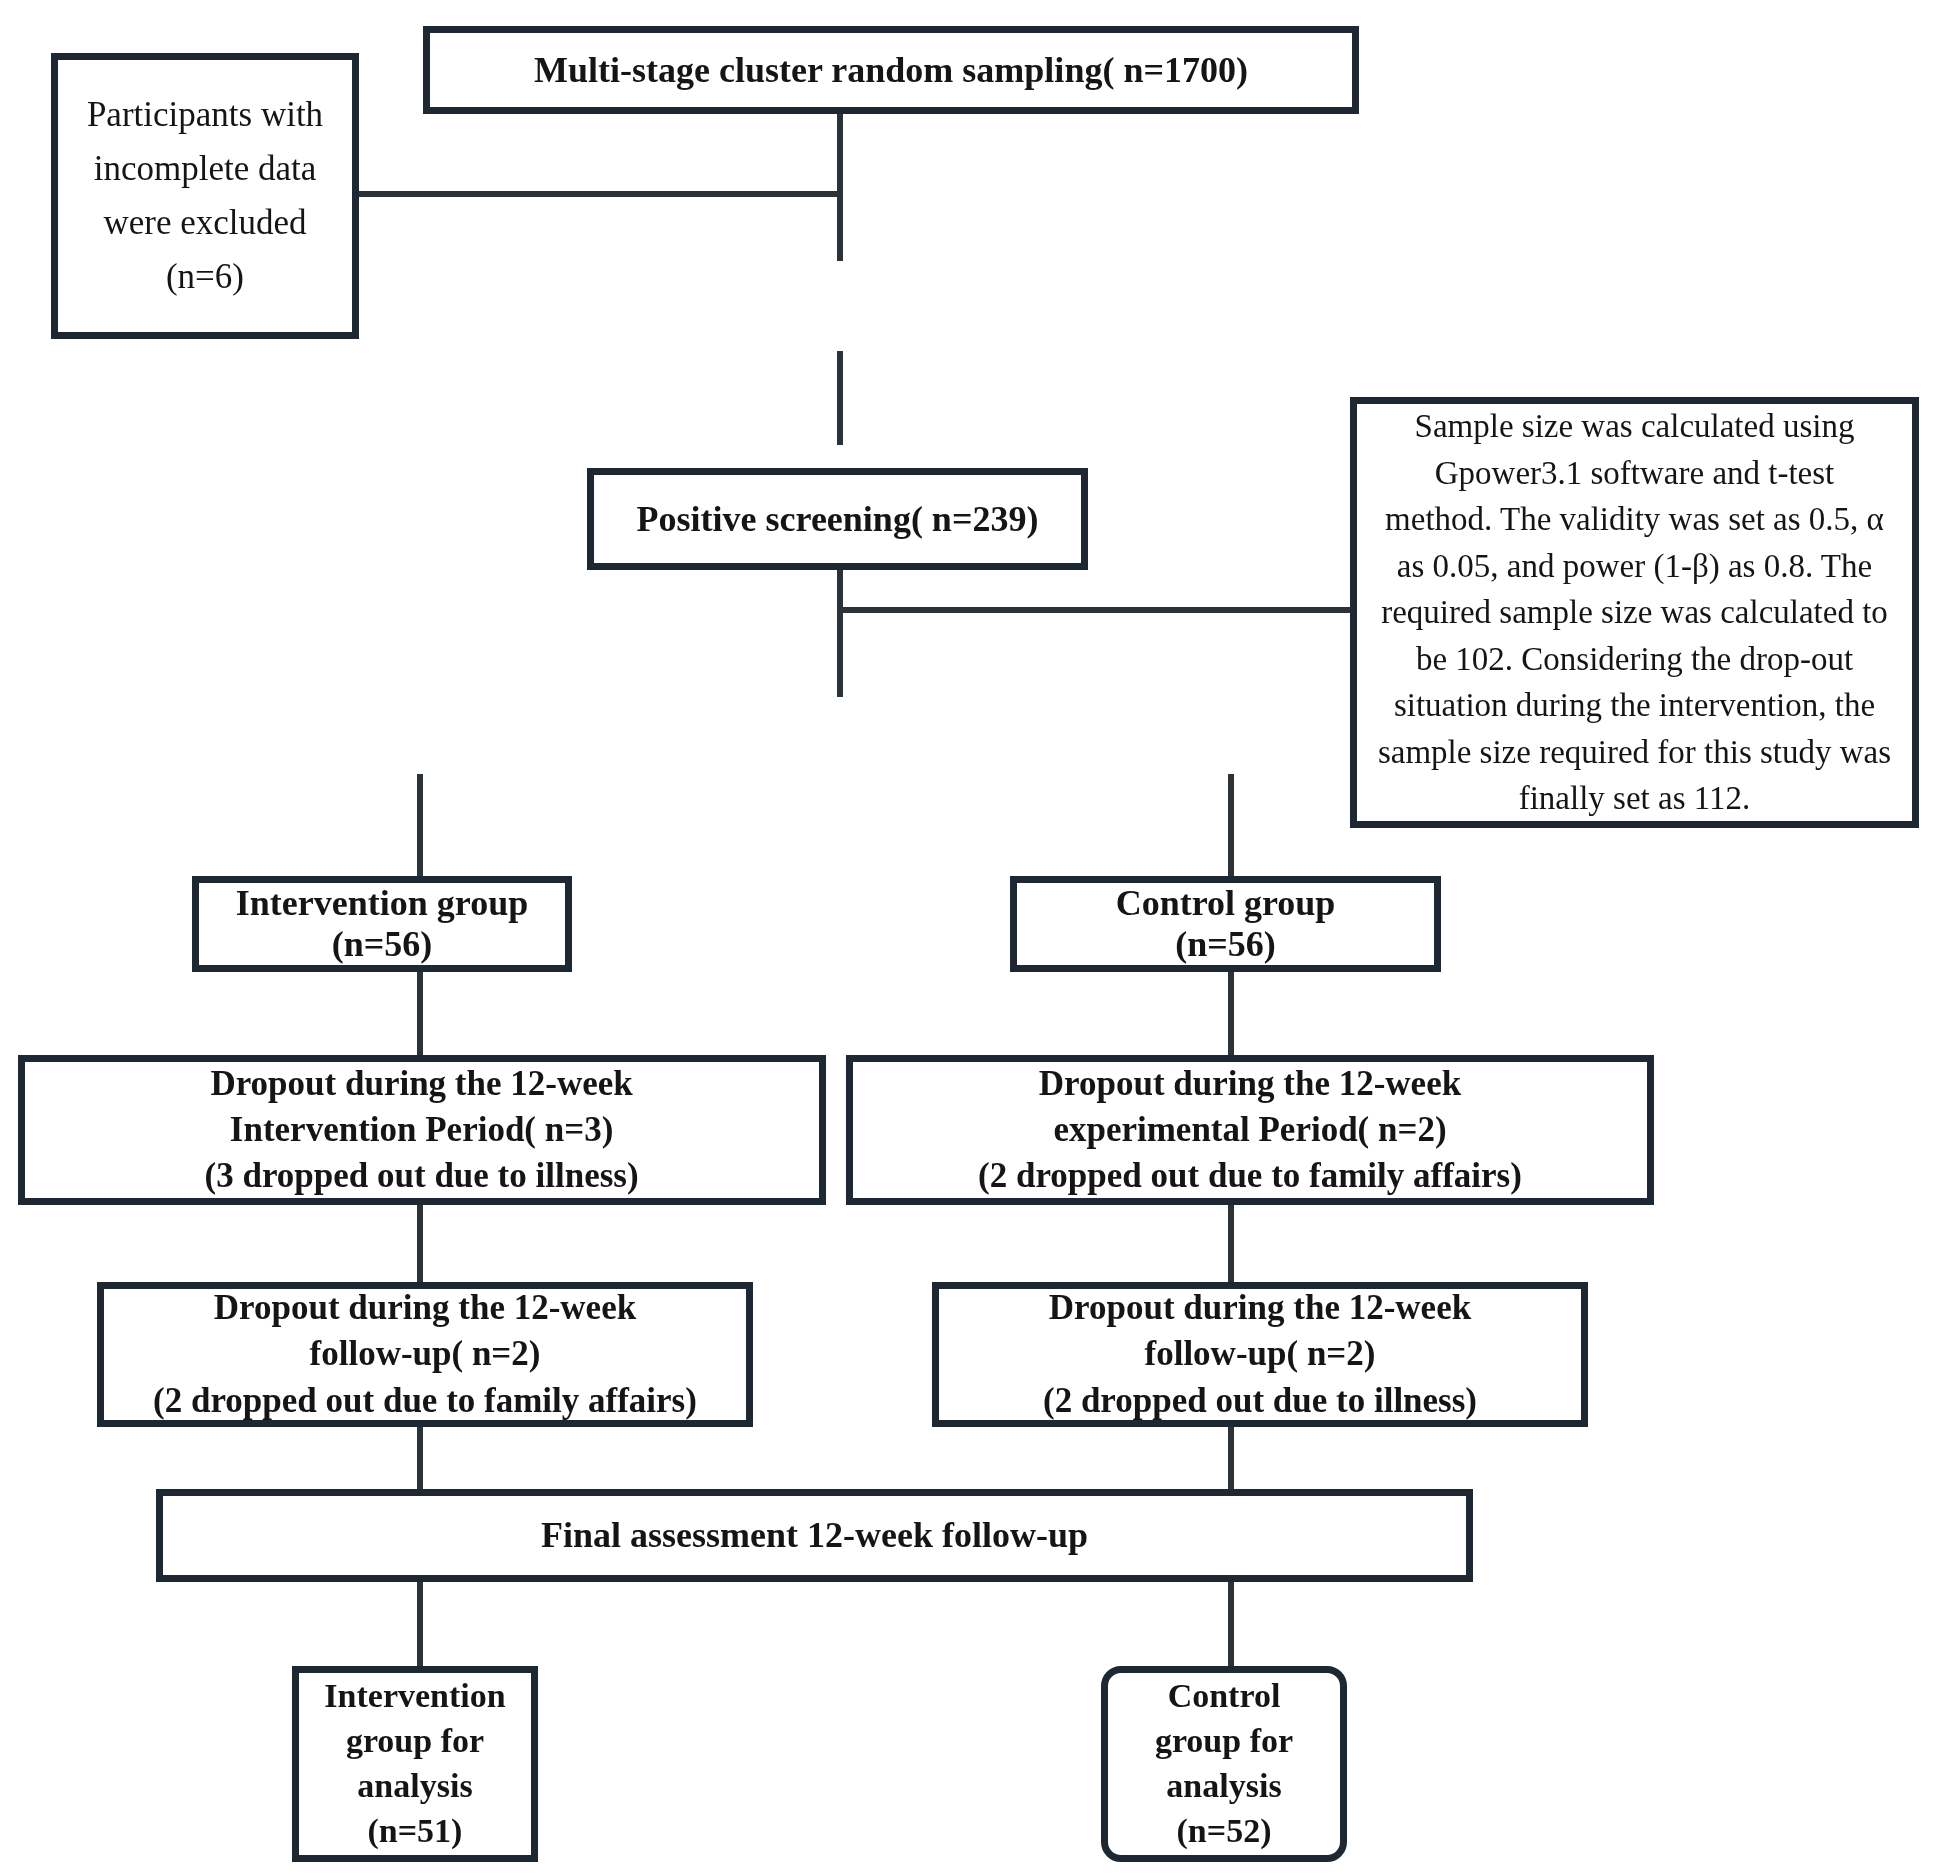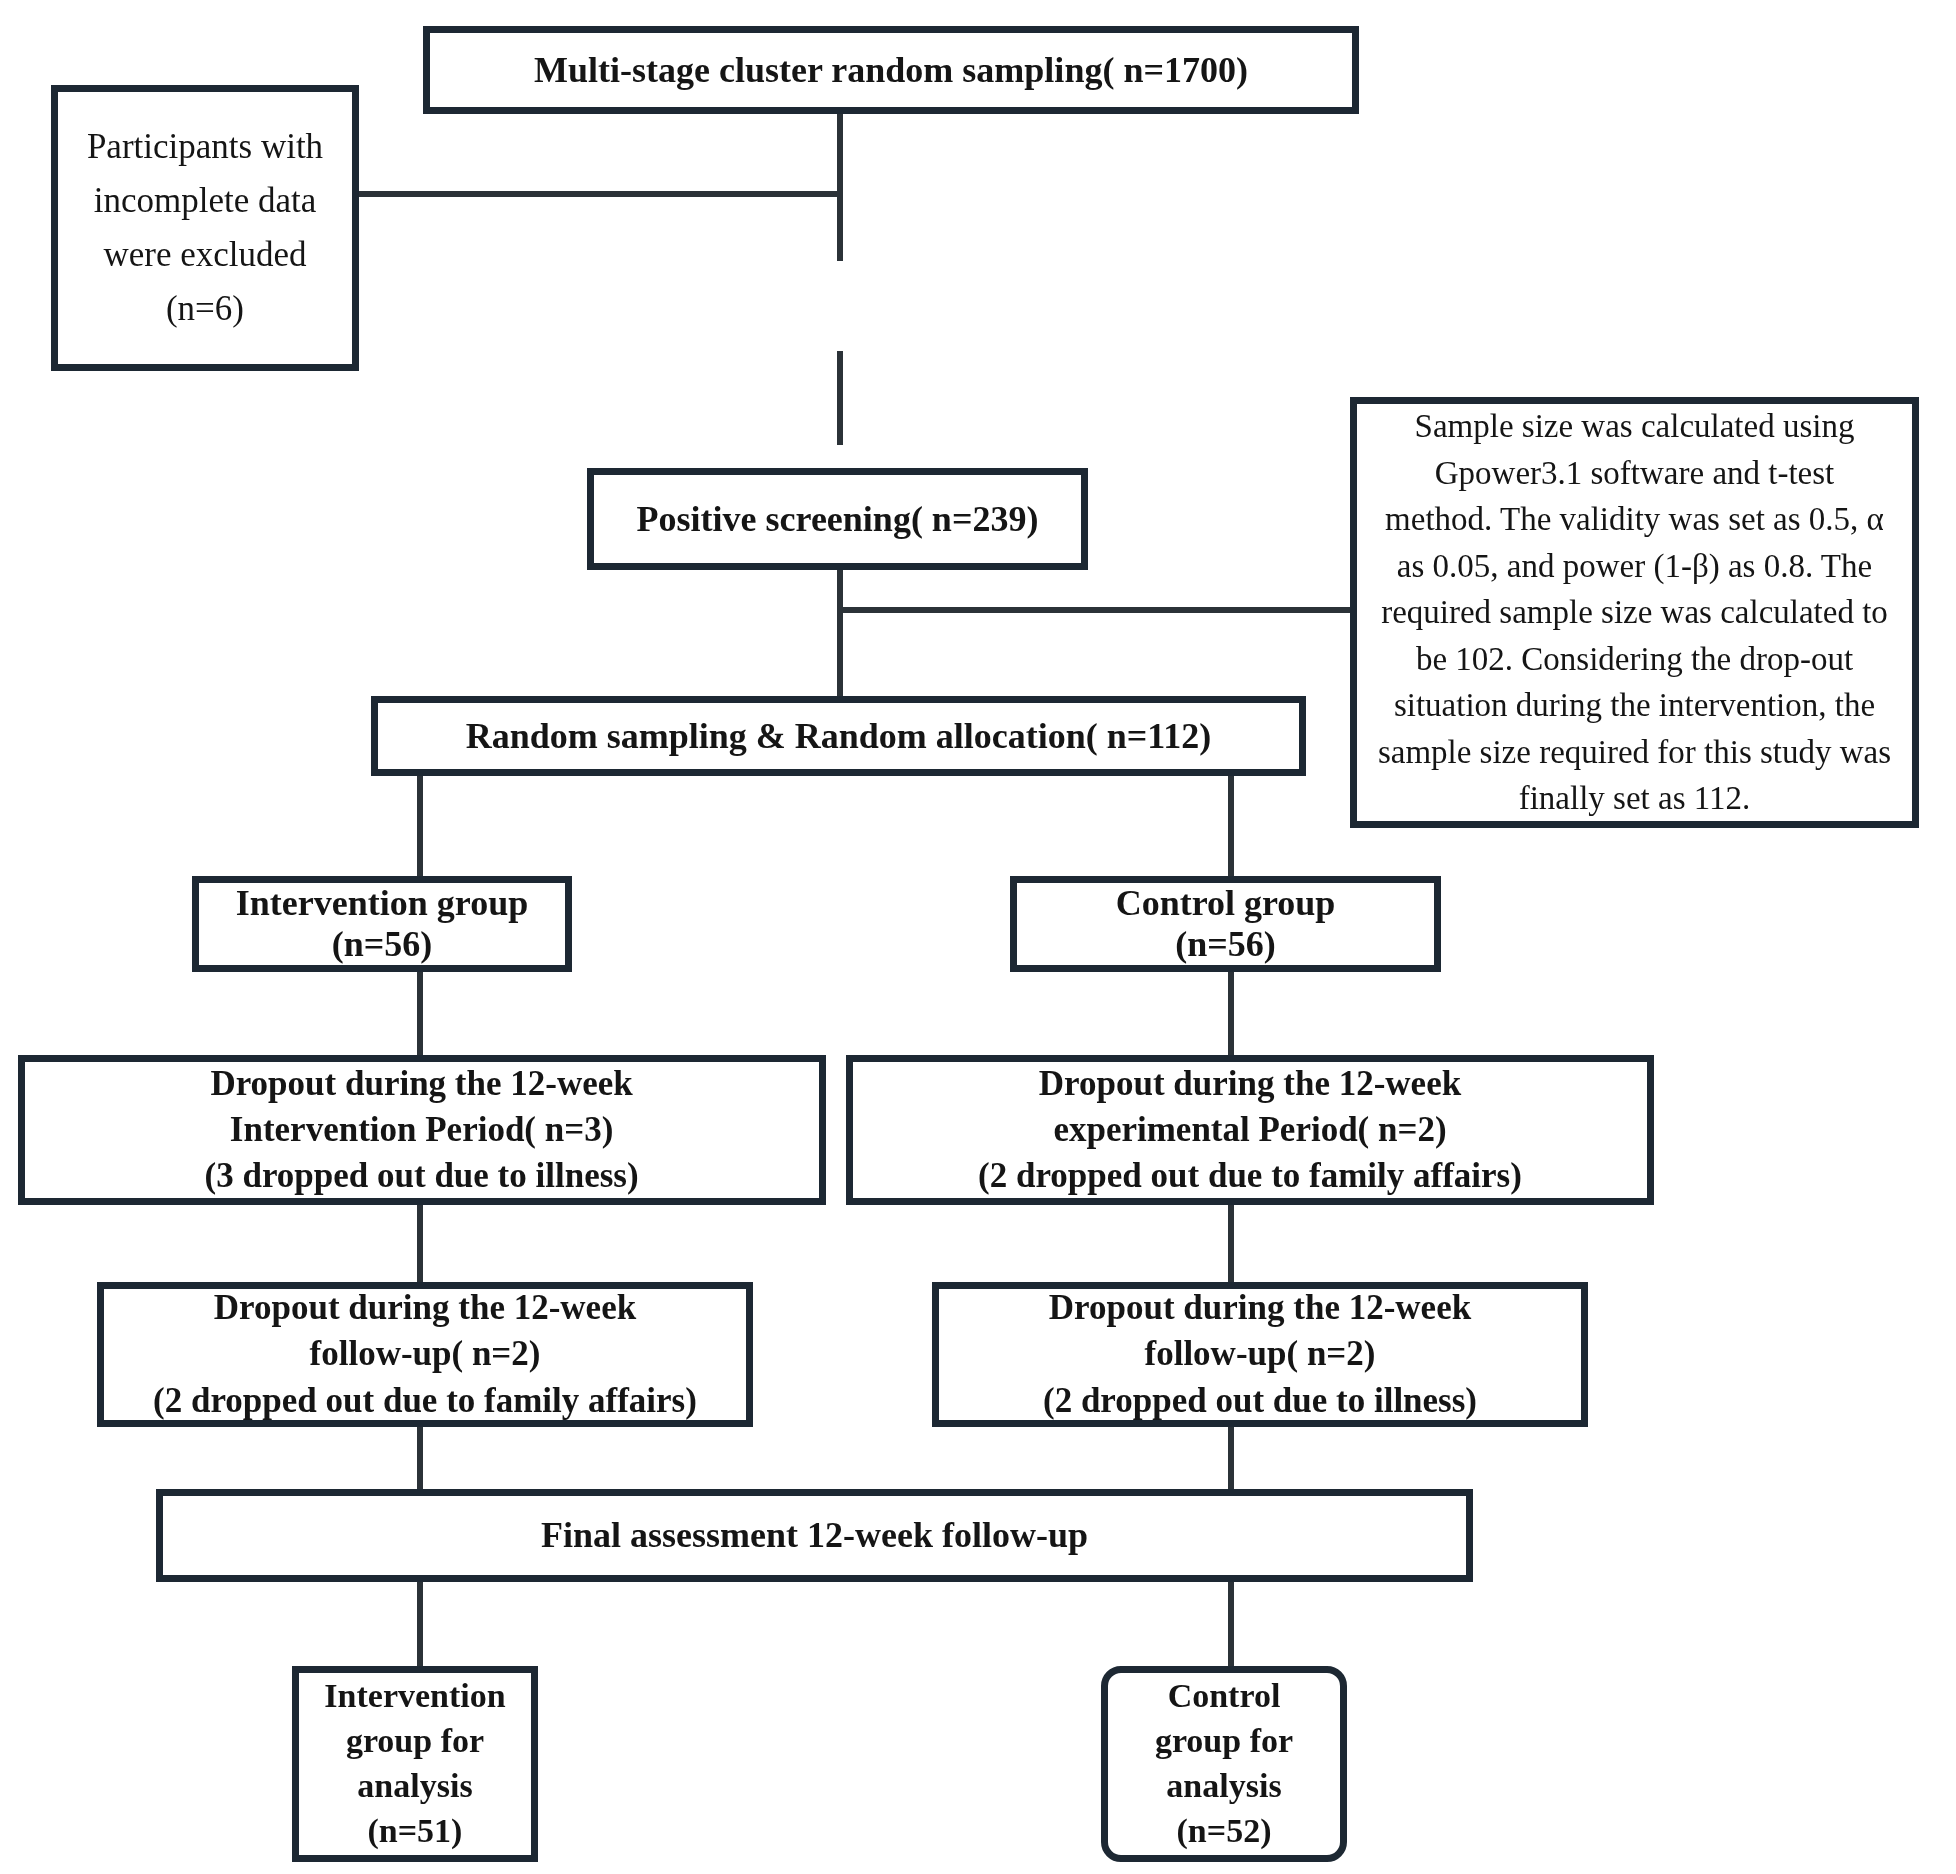--- a/index.html
+++ b/index.html
@@ -21,21 +21,21 @@
     align-items:center;
     justify-content:center;
     text-align:center;
     white-space:pre-line;
     font-weight:bold;
     font-size:36px;
     line-height:1.3;
   }
   .regular{font-weight:normal;}
   .note{font-size:33px;line-height:1.41;}
-  .excl{font-size:35px;line-height:1.55;margin-top:32px;}
+  .excl{font-size:35px;line-height:1.55;}
   .tight{line-height:1.15;}
   .threeline{font-size:35px;line-height:1.32;}
   .fourline{font-size:34px;line-height:1.32;}
   .vline,.hline{position:absolute;background:#2b3238;}
 </style>
 </head>
 <body>
 
 <div class="canvas">
 
@@ -68,21 +68,20 @@
   <div class="fbox regular note" style="left:1350px;top:397px;width:569px;height:431px;">Sample size was calculated using
 Gpower3.1 software and t-test
 method. The validity was set as 0.5, α
 as 0.05, and power (1-β) as 0.8. The
 required sample size was calculated to
 be 102. Considering the drop-out
 situation during the intervention, the
 sample size required for this study was
 finally set as 112.</div>
 
-  <div class="fbox" style="left:371px;top:696px;width:935px;height:80px;">Random sampling &amp; Random allocation( n=112)</div>
 
   <div class="fbox tight" style="left:192px;top:876px;width:380px;height:96px;">Intervention group
 (n=56)</div>
 
   <div class="fbox tight" style="left:1010px;top:876px;width:431px;height:96px;">Control group
 (n=56)</div>
 
   <div class="fbox threeline" style="left:17.6px;top:1055px;width:808px;height:150px;">Dropout during the 12-week
 Intervention Period( n=3)
 (3 dropped out due to illness)</div>

